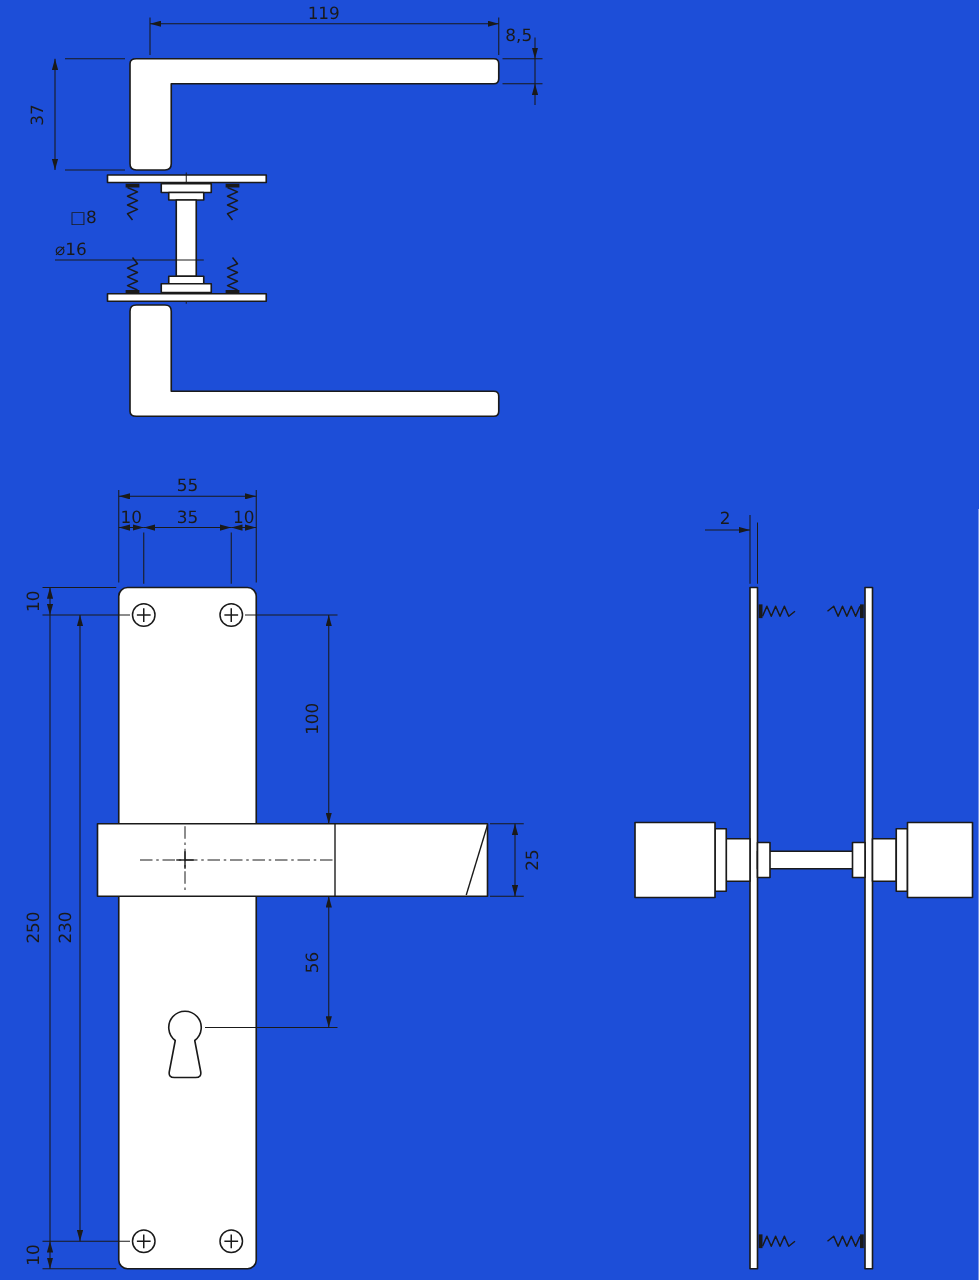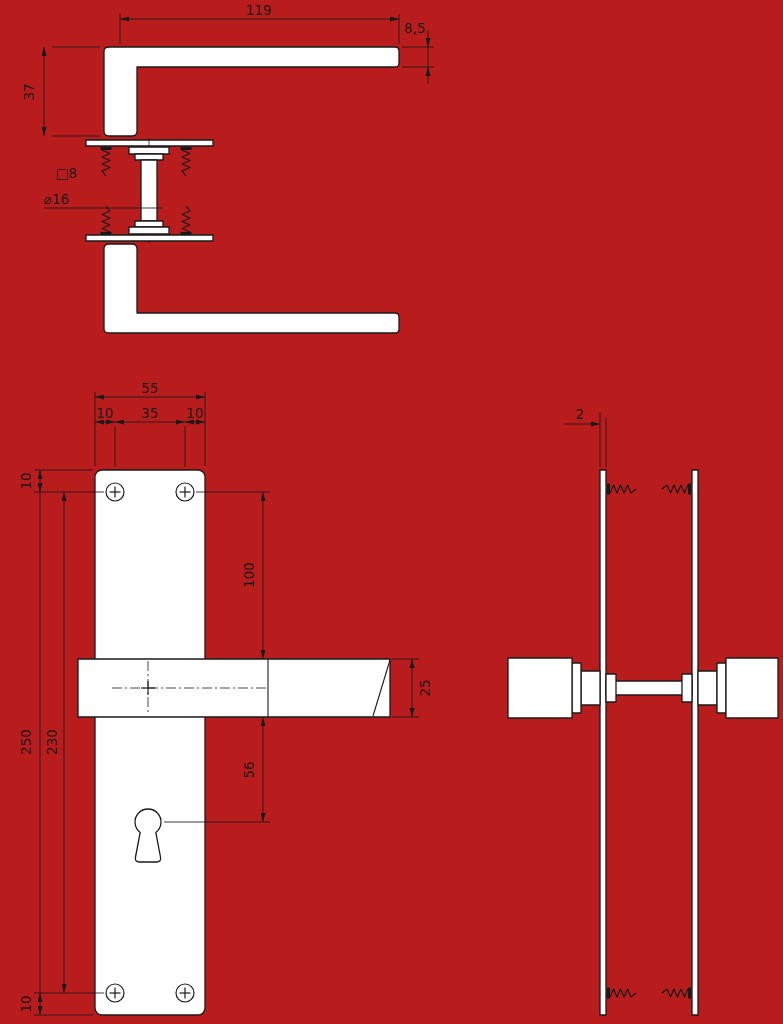--- a/index.html
+++ b/index.html
@@ -1,16 +1,16 @@
 <!DOCTYPE html>
 <html><head>
 <meta charset="utf-8">
 <style>
   html,body{margin:0;padding:0;background:#ffffff;}
-  .page{position:relative;width:783px;height:1024px;background:#b91c1c;overflow:hidden;}
+  .page{position:relative;width:783px;height:1024px;background:#1d4ed8;overflow:hidden;}
   svg{display:block;}
   svg text{
     font-family:"DejaVu Sans","Liberation Sans",sans-serif;
     font-size:13.5px;
     fill:#1a1a1a;
   }
   .outline{fill:#ffffff;stroke:#1a1a1a;stroke-width:1.3;stroke-linejoin:round;}
   .thin{fill:none;stroke:#1a1a1a;stroke-width:1.1;stroke-linejoin:round;}
   .dim{fill:none;stroke:#1a1a1a;stroke-width:0.85;}
   .cl{fill:none;stroke:#1a1a1a;stroke-width:0.8;stroke-dasharray:10 3 2 3;}

